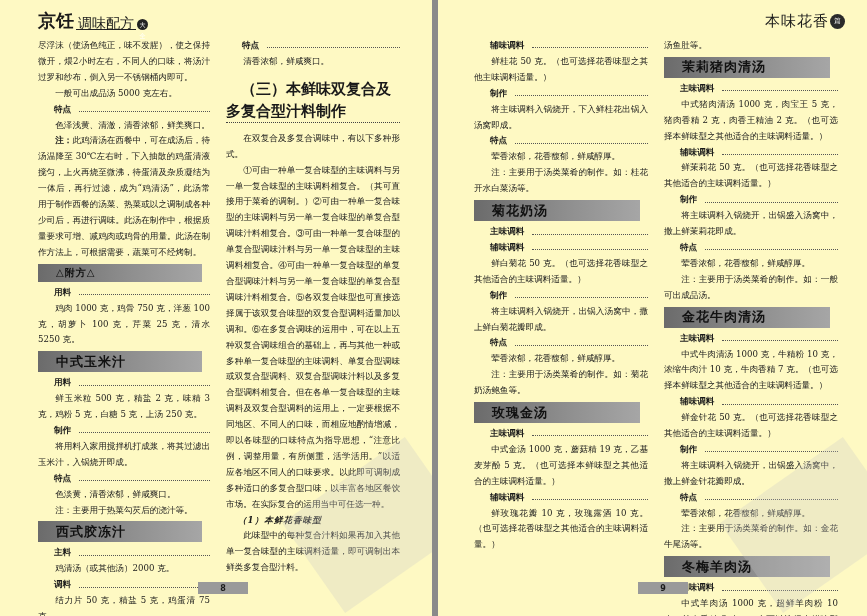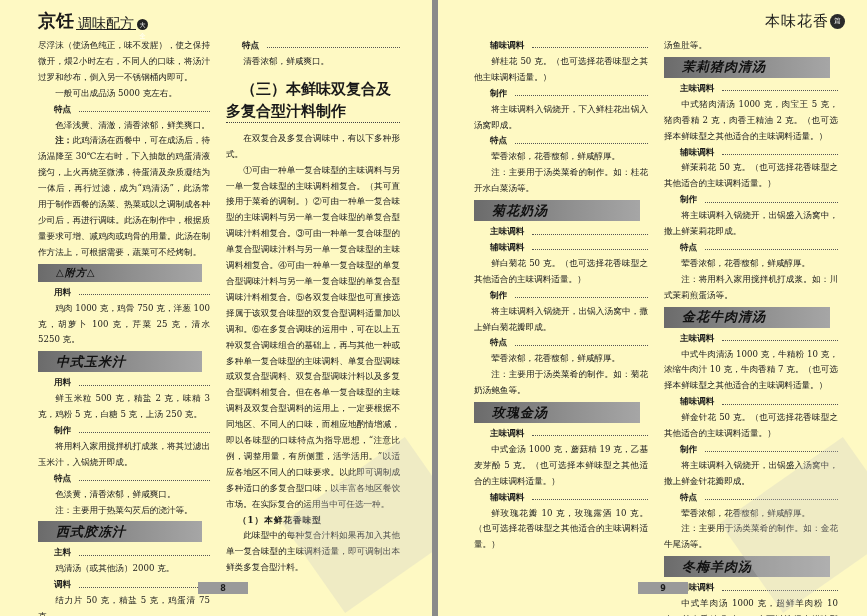--- a/index.html
+++ b/index.html
@@ -26,28 +26,27 @@
   .p { margin: 0; text-align: justify; }
   .indent { text-indent: 2em; }
   .label-row { display: flex; align-items: center; padding-left: 16px; font-weight: bold; }
   .label-row .lbl { white-space: nowrap; }
   .label-row .dots { flex: 1; border-bottom: 1px dotted #555; margin-left: 8px; height: 0; margin-top: 4px; }
   .banner {
     background: linear-gradient(90deg, #6b6b6b 0%, #8e8e8e 55%, #a6a6a6 100%);
     height: 21px; margin: 3px 8px 3px 0; display: flex; align-items: center;
     padding-left: 18px; font-weight: bold; font-size: 13px; color: #111;
     letter-spacing: 1px;
-    font-style: italic;
   }
   .banner.small { font-size: 10px; height: 18px; }
   .section-heading {
     font-size: 15px; line-height: 22px; font-weight: bold; margin: 8px 0 8px 0;
     border-bottom: 1px dotted #444; padding-bottom: 0; text-indent: 1em;
   }
-  .sub-heading { font-weight: bold; padding-left: 12px; letter-spacing: 1px; }
+  .sub-heading { font-style: italic; font-weight: bold; padding-left: 12px; letter-spacing: 1px; }
   .note-bold { font-weight: bold; }
 
   .hdr-left { position: absolute; left: 38px; top: 12px; display: flex; align-items: flex-end; }
   .hdr-left .big { font-size: 18px; font-weight: bold; font-family: "DejaVu Sans", sans-serif; line-height: 18px; }
   .hdr-left .small { font-size: 14px; border-bottom: 1px solid #222; padding: 0 2px 1px 2px; margin-left: 2px; line-height: 9px; }
   .hdr-left .dot { display: inline-block; width: 11px; height: 11px; border-radius: 50%; background: #222; color: #fff; font-size: 6px; line-height: 11px; text-align: center; margin-left: 1px; }
   .hdr-right { position: absolute; right: 22px; top: 12px; display: flex; align-items: center; }
   .hdr-right .big { font-size: 15px; font-family: "DejaVu Sans", sans-serif; letter-spacing: 1px; }
   .hdr-right .dot { display: inline-block; width: 15px; height: 15px; border-radius: 50%; background: #2a2a2a; color: #ddd; font-size: 7px; line-height: 15px; text-align: center; margin-left: 1px; }
 
@@ -215,21 +214,21 @@
     <div class="label-row">
         <span class="lbl">制作</span>
         <span class="dots"></span>
       </div>
     <p class="p indent">将主味调料入锅烧开，出锅盛入汤窝中，撒上鲜茉莉花即成。</p>
     <div class="label-row">
         <span class="lbl">特点</span>
         <span class="dots"></span>
       </div>
     <p class="p indent">荤香浓郁，花香馥郁，鲜咸醇厚。</p>
-    <p class="p indent">注：将用料入家用搅拌机打成浆。如：川式茉莉煎蛋汤等。</p>
+    <p class="p indent">注：主要用于汤类菜肴的制作。如：一般可出成品汤。</p>
     <div class="banner">金花牛肉清汤</div>
     <div class="label-row">
         <span class="lbl">主味调料</span>
         <span class="dots"></span>
       </div>
     <p class="p indent">中式牛肉清汤 1000 克，牛精粉 10 克，浓缩牛肉汁 10 克，牛肉香精 7 克。（也可选择本鲜味型之其他适合的主味调料适量。）</p>
     <div class="label-row">
         <span class="lbl">辅味调料</span>
         <span class="dots"></span>
       </div>

